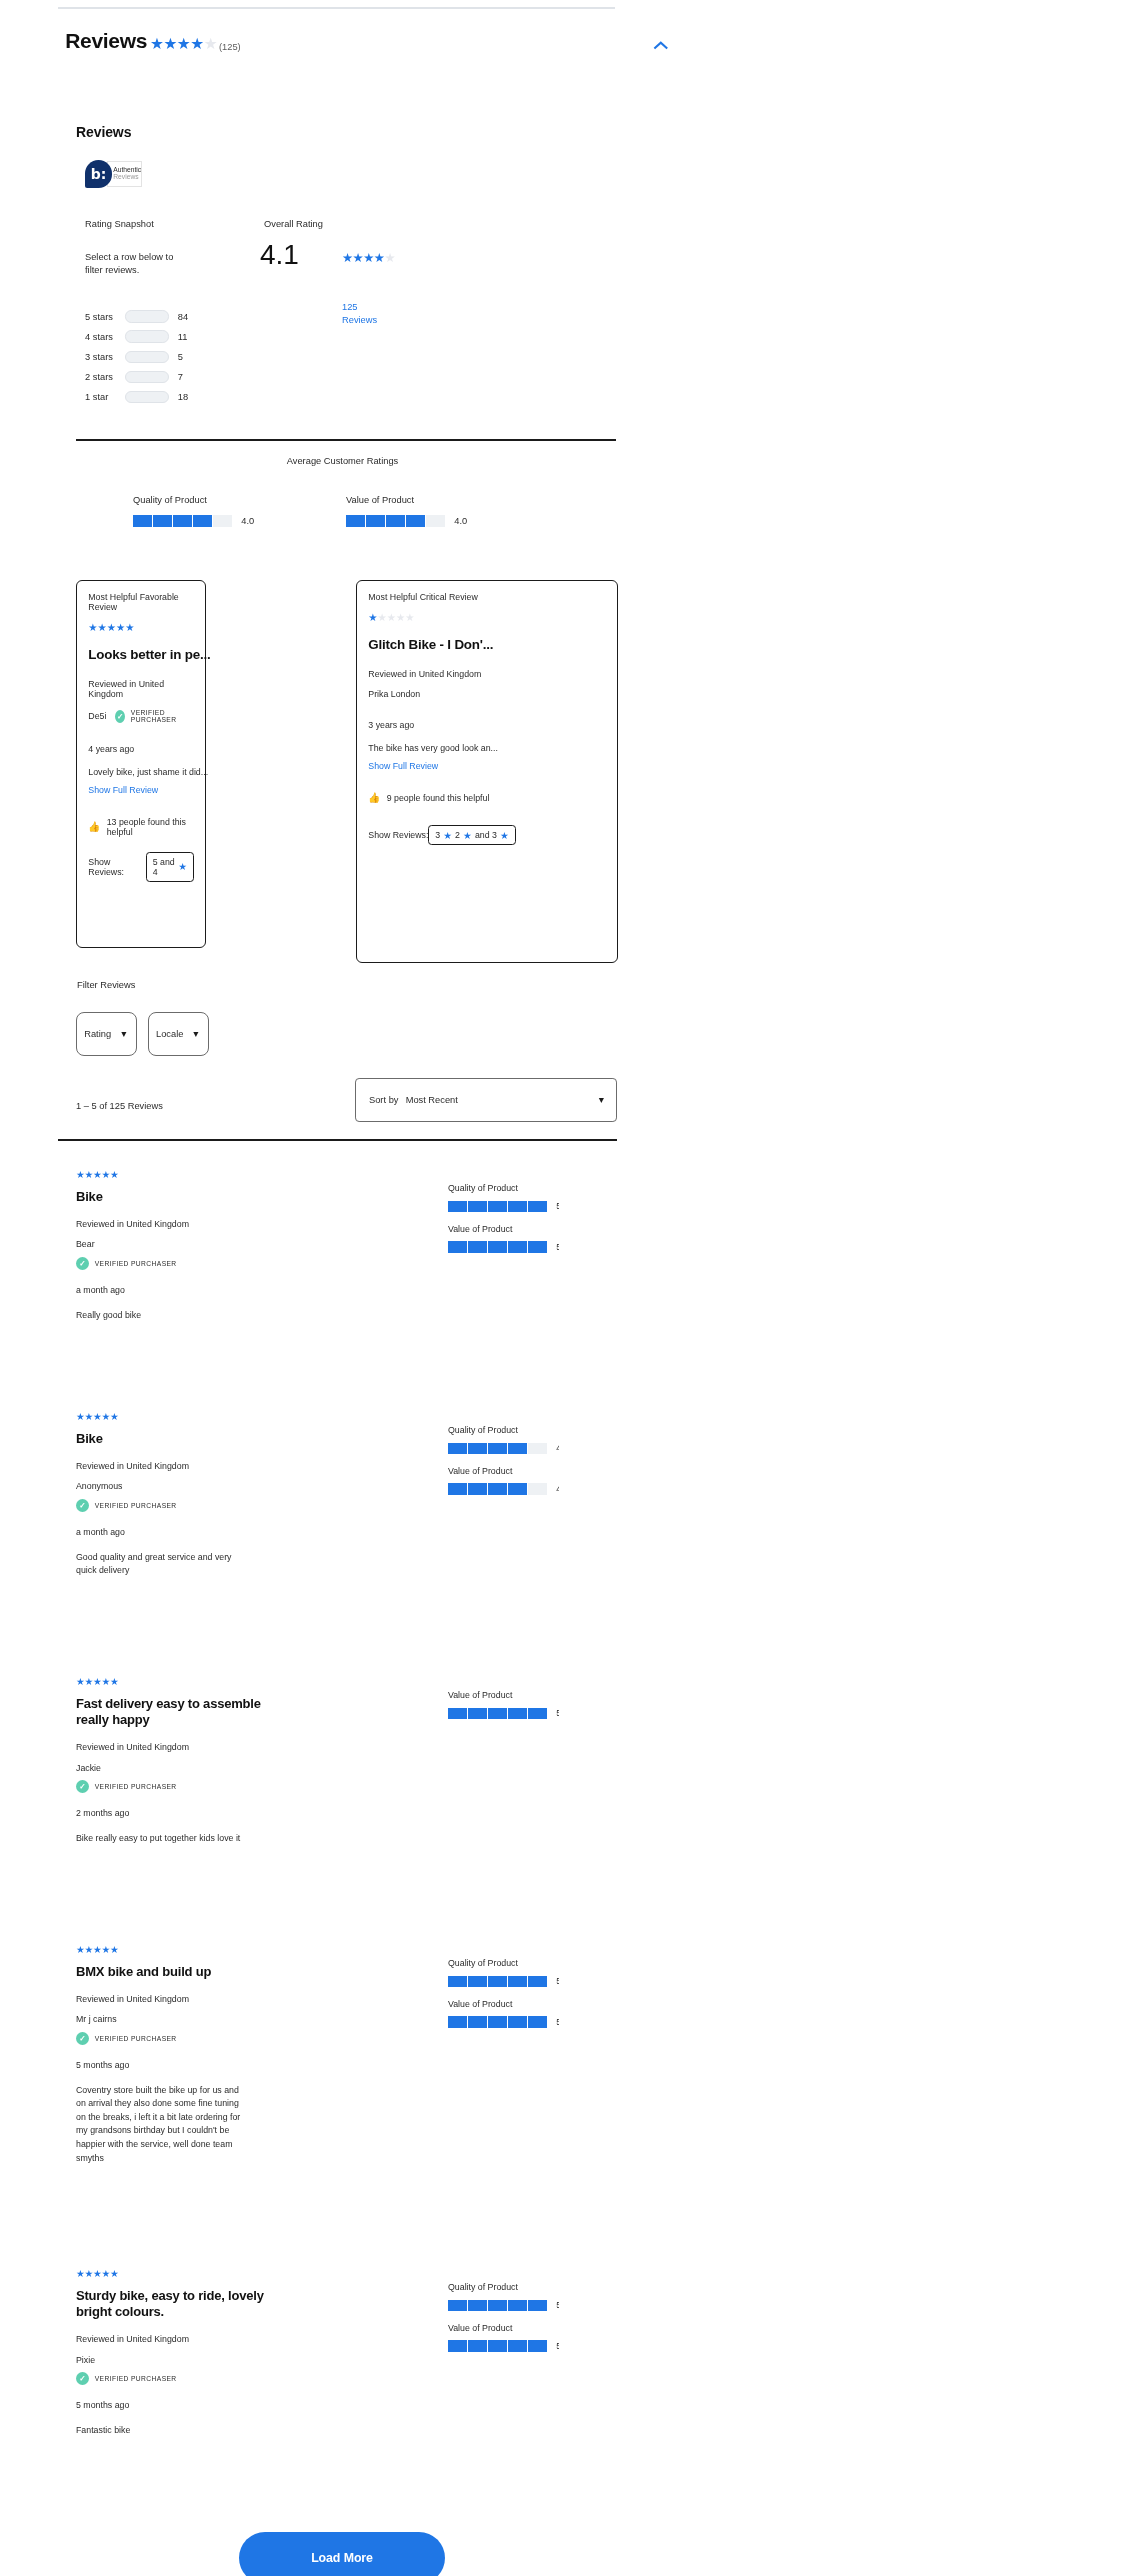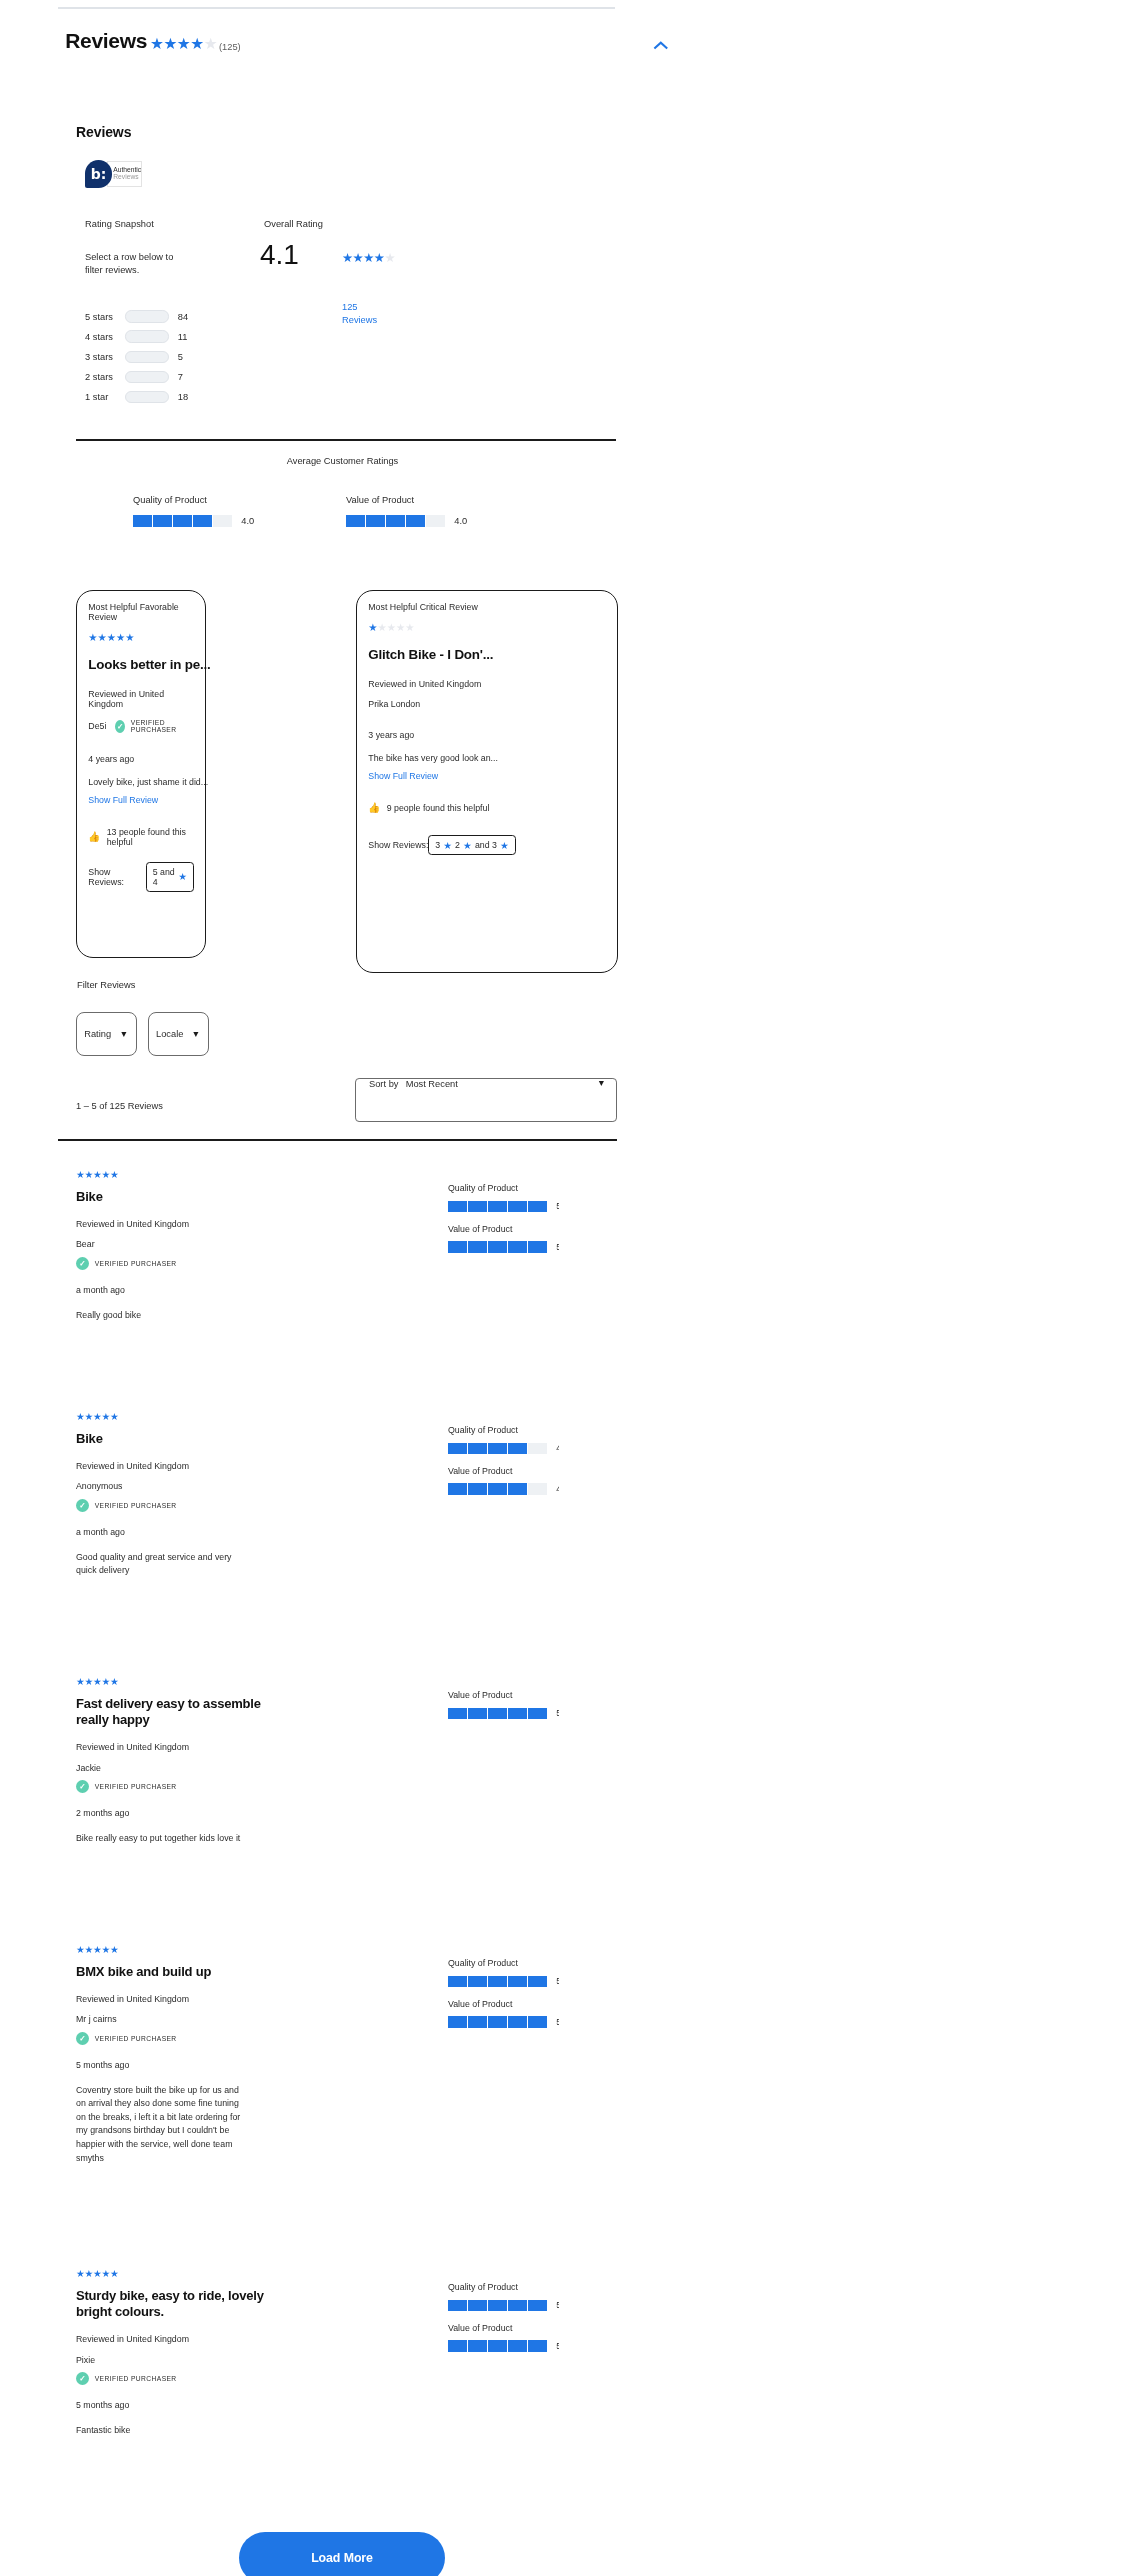--- a/index.html
+++ b/index.html
@@ -142,22 +142,22 @@
   .seg-bar { display: flex; gap: 1px; }
   .seg {
     width: 19px; height: 11.3px; background: #eef1f4;
   }
   .seg.on { background: #1f76e5; }
   .avg-val { margin-left: 9.3px; font-size: 9.3px; color: #2b2b2b; }
 
   
   .cards { position: absolute; left: 76px; top: 575px; }
   .hcard {
-    position: absolute; top: 15px;
-    border: 0.5px solid #1b1b1b; border-radius: 17px;
+    position: absolute; top: 5px;
+    border: 0.5px solid #1b1b1b; border-radius: 6px;
     background: #fff;
     padding: 10.8px 11.3px 11.3px 11.3px;
   }
   .hcard.fav  { left: 0;   width: 130px; height: 368px; }
   .hcard.crit { left: 280px; width: 262px; height: 383px; }
   .hcard-kicker { font-size: 8.8px; color: #2b2b2b; }
   .hcard-stars { margin-top: 11.3px; font-size: 10.3px; letter-spacing: 0px; line-height: 1; }
   .hcard-title {
     margin-top: 13.4px; font-size: 13.4px; font-weight: 700; color: #111;
     letter-spacing: -0.2px; white-space: nowrap;
@@ -214,21 +214,21 @@
 
   .count-line {
     position: absolute; left: 76px; top: 1101px;
     font-size: 9.3px; color: #2b2b2b;
   }
   .sort-select {
     position: absolute; left: 355px; top: 1078px;
     width: 262px; height: 44px;
     border: 0.5px solid #6b6b6b; border-radius: 4.1px;
     background: #fff; cursor: pointer;
-    display: flex; justify-content: space-between;
+    display: flex; align-items: center; justify-content: space-between;
     padding: 0 10.3px 0 13px;
     font-size: 9.3px; color: #2b2b2b;
   }
   .sort-select .sv { display: flex; gap: 7.2px; }
 
   .rule-2 {
     position: absolute; left: 58px; top: 1139px;
     width: 559px; height: 1.5px; background: #1b1b1b;
   }
 

